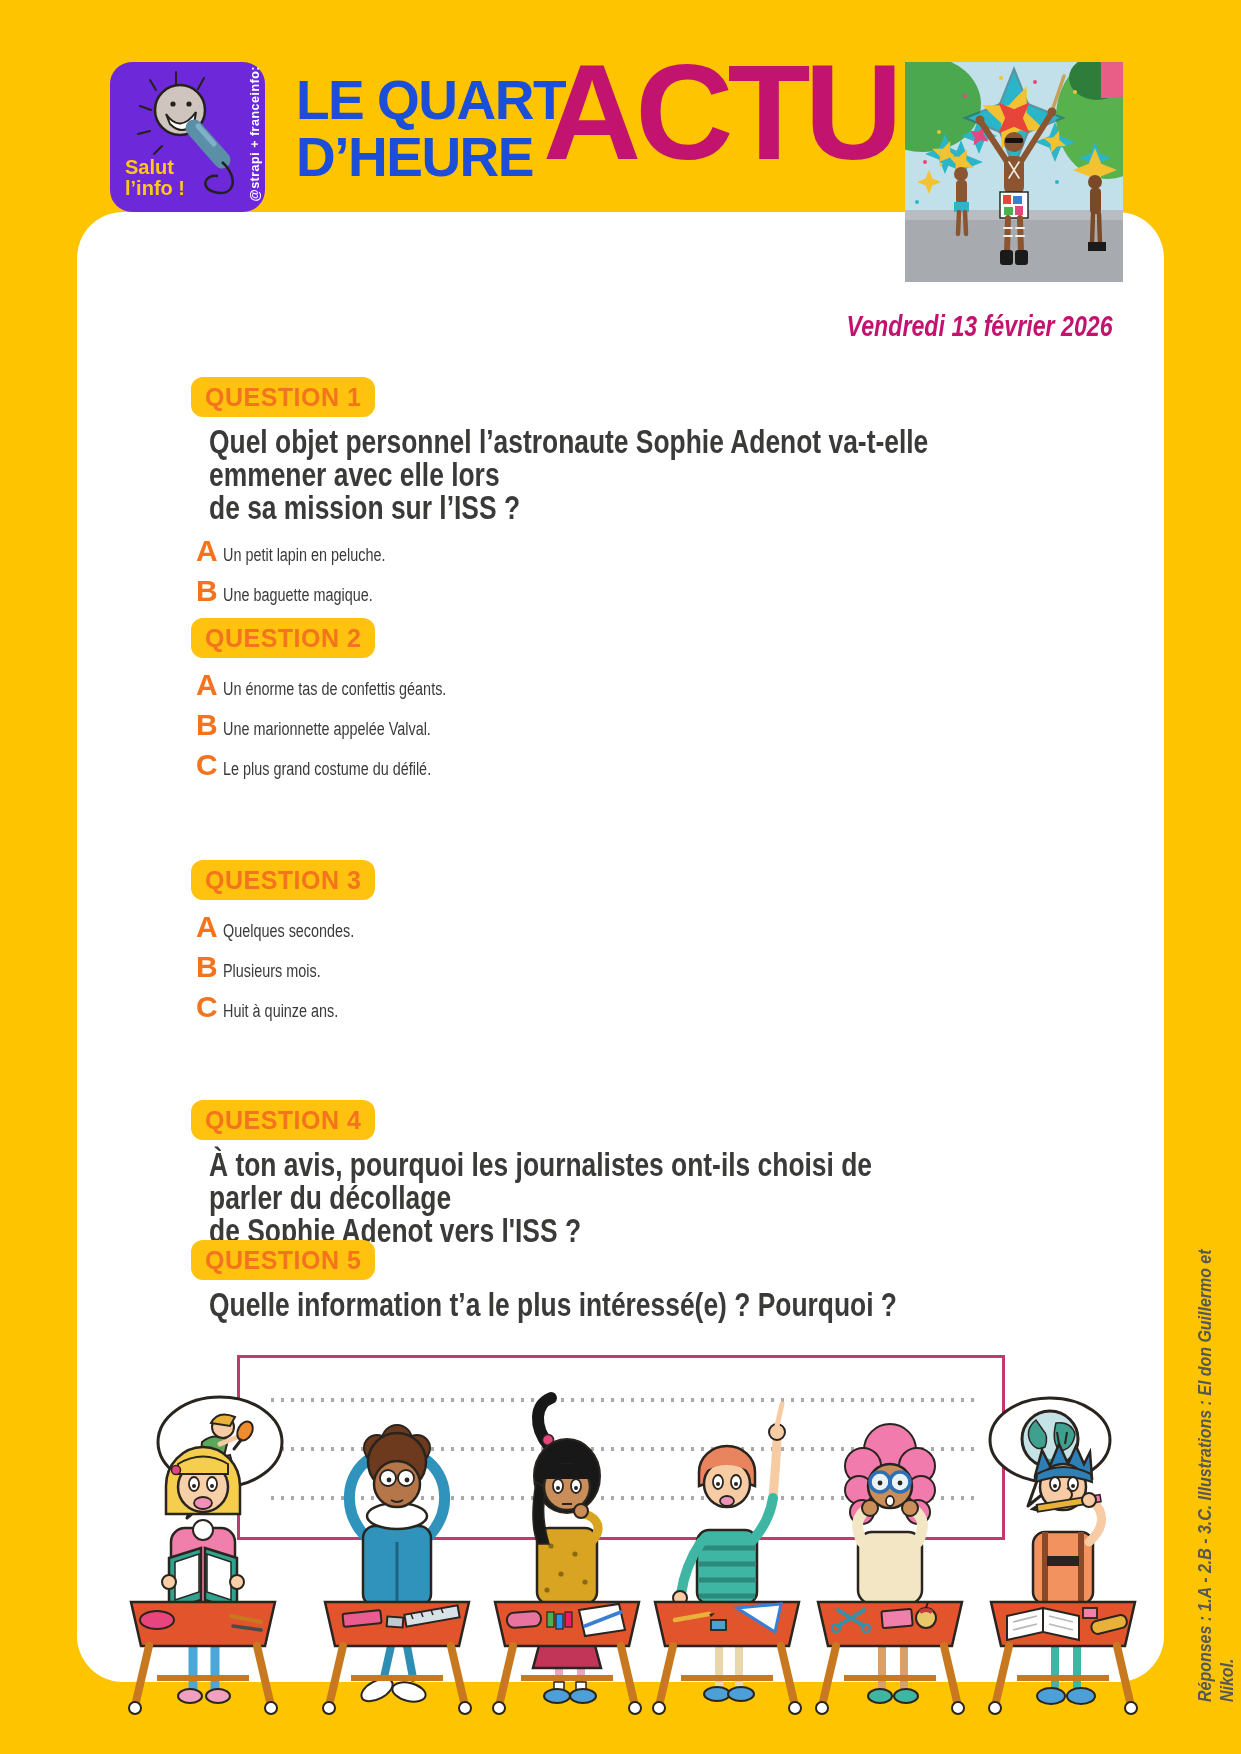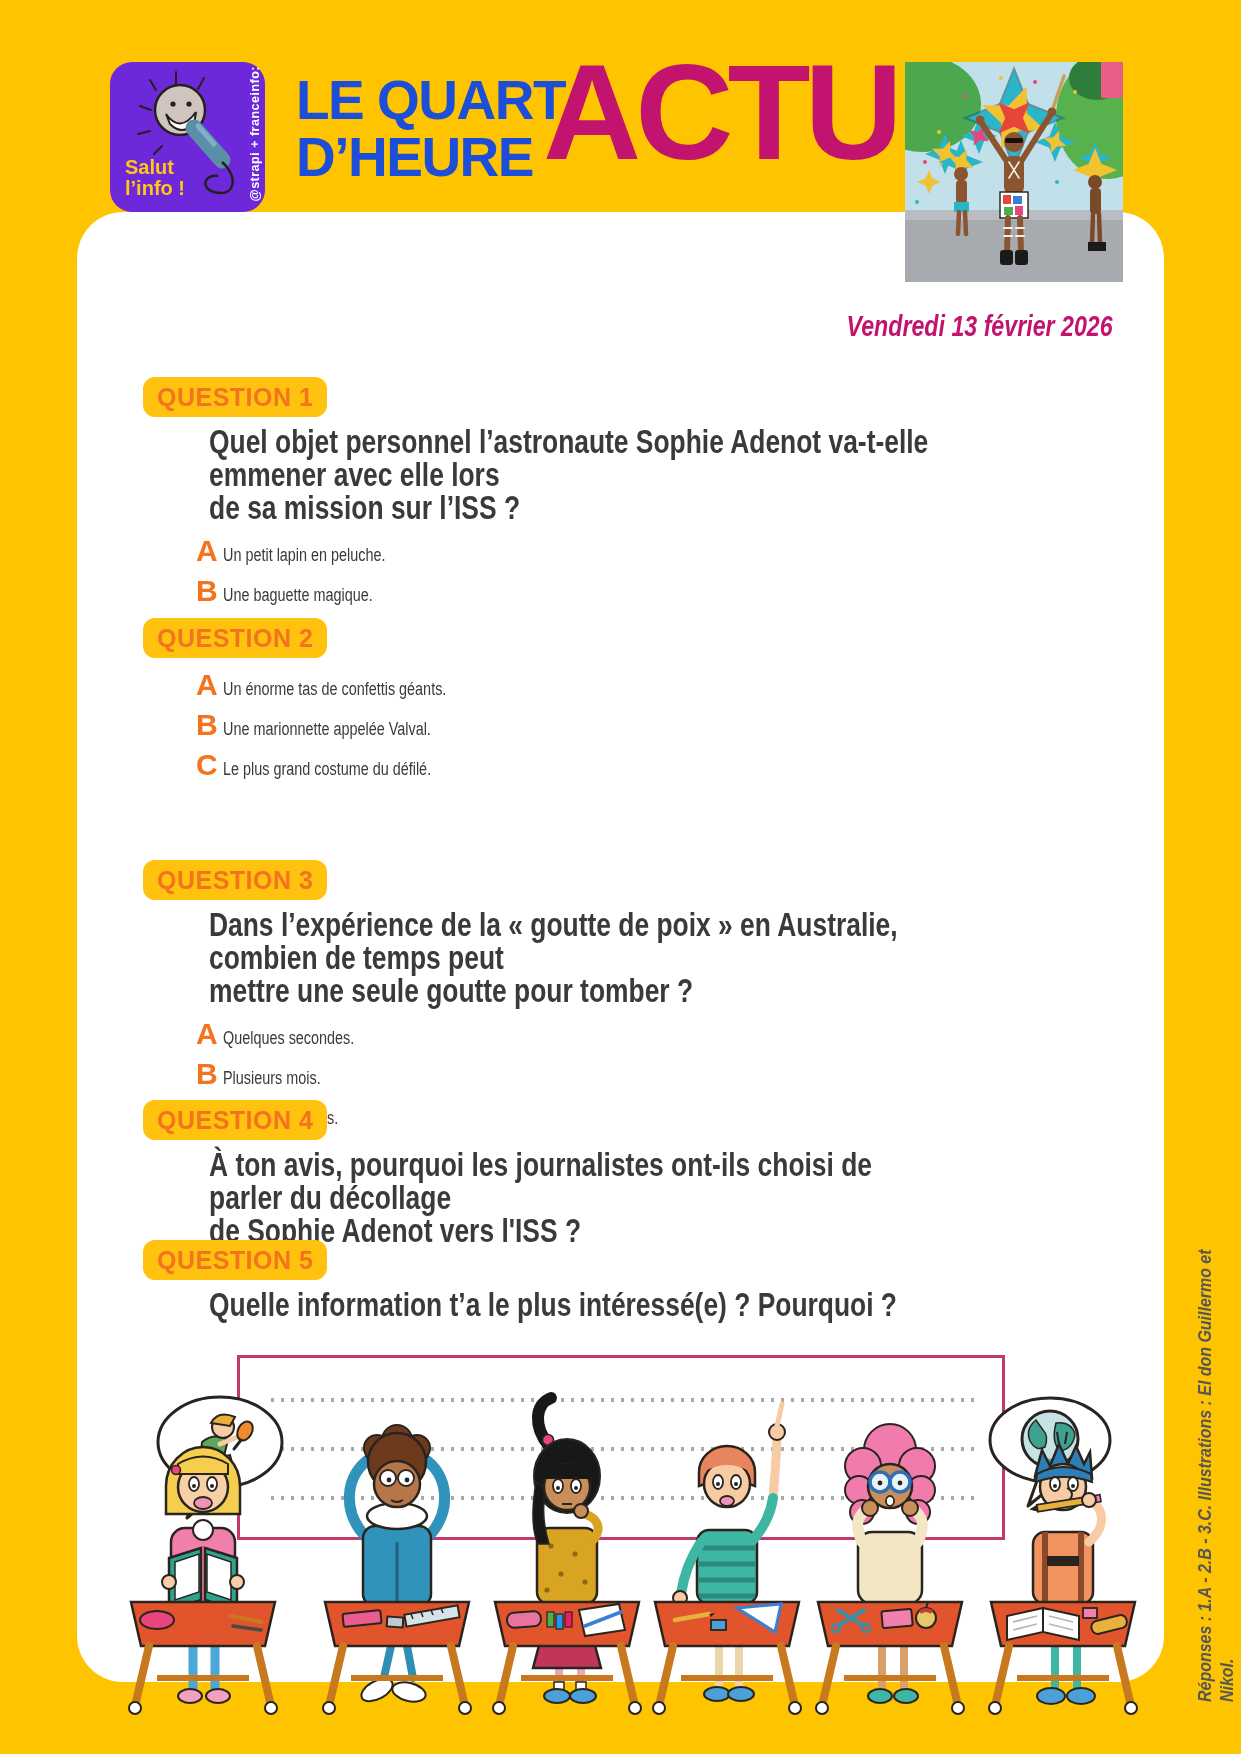--- a/index.html
+++ b/index.html
@@ -41,21 +41,21 @@
     position:absolute;left:600px;top:310px;width:513px;text-align:right;
     color:#C2146E;font-size:29px;font-style:italic;font-weight:600;
   }
   .cond{display:inline-block;transform:scaleX(0.80);transform-origin:0 50%;white-space:pre-line;}
   .cond-r{display:inline-block;transform:scaleX(0.80);transform-origin:100% 50%;white-space:nowrap;}
   
   .question{position:absolute;left:143px;width:980px;}
   .q-badge{
     display:inline-block;background:#FFC20E;color:#F4731F;
     font-weight:900;font-size:25px;line-height:28px;
-    padding:6px 14px;border-radius:12px;letter-spacing:.5px;
+    padding:6px 14px;border-radius:12px;letter-spacing:.5px;margin-left:48px;
   }
   .q-text{
     margin:8px 0 0 66px;font-size:33px;font-weight:bold;color:#3A3A39;
     line-height:33px;
   }
   .q-options{margin:10px 0 0 53px;}
   .q-option{display:flex;align-items:baseline;height:28px;margin-bottom:12px;}
   .q-letter{color:#F4731F;font-weight:900;font-size:30px;width:27px;flex:none;}
   .q-option-text{font-size:18px;color:#3A3A39;}
   
@@ -218,22 +218,20 @@
     </div>
     <div class="q-option">
       <span class="q-letter">C</span>
       <span class="q-option-text"><span class="cond">Le plus grand costume du défilé.</span></span>
     </div>
   </div>
 </section>
 
 <section class="question" style="top:860px">
   <div class="q-badge">QUESTION 3</div>
-  <div class="q-text"><span class="cond">Dans l’expérience de la « goutte de poix » en Australie, combien de temps peut
-mettre une seule goutte pour tomber ?</span></div>
   <div class="q-options">
     <div class="q-option">
       <span class="q-letter">A</span>
       <span class="q-option-text"><span class="cond">Quelques secondes.</span></span>
     </div>
     <div class="q-option">
       <span class="q-letter">B</span>
       <span class="q-option-text"><span class="cond">Plusieurs mois.</span></span>
     </div>
     <div class="q-option">

